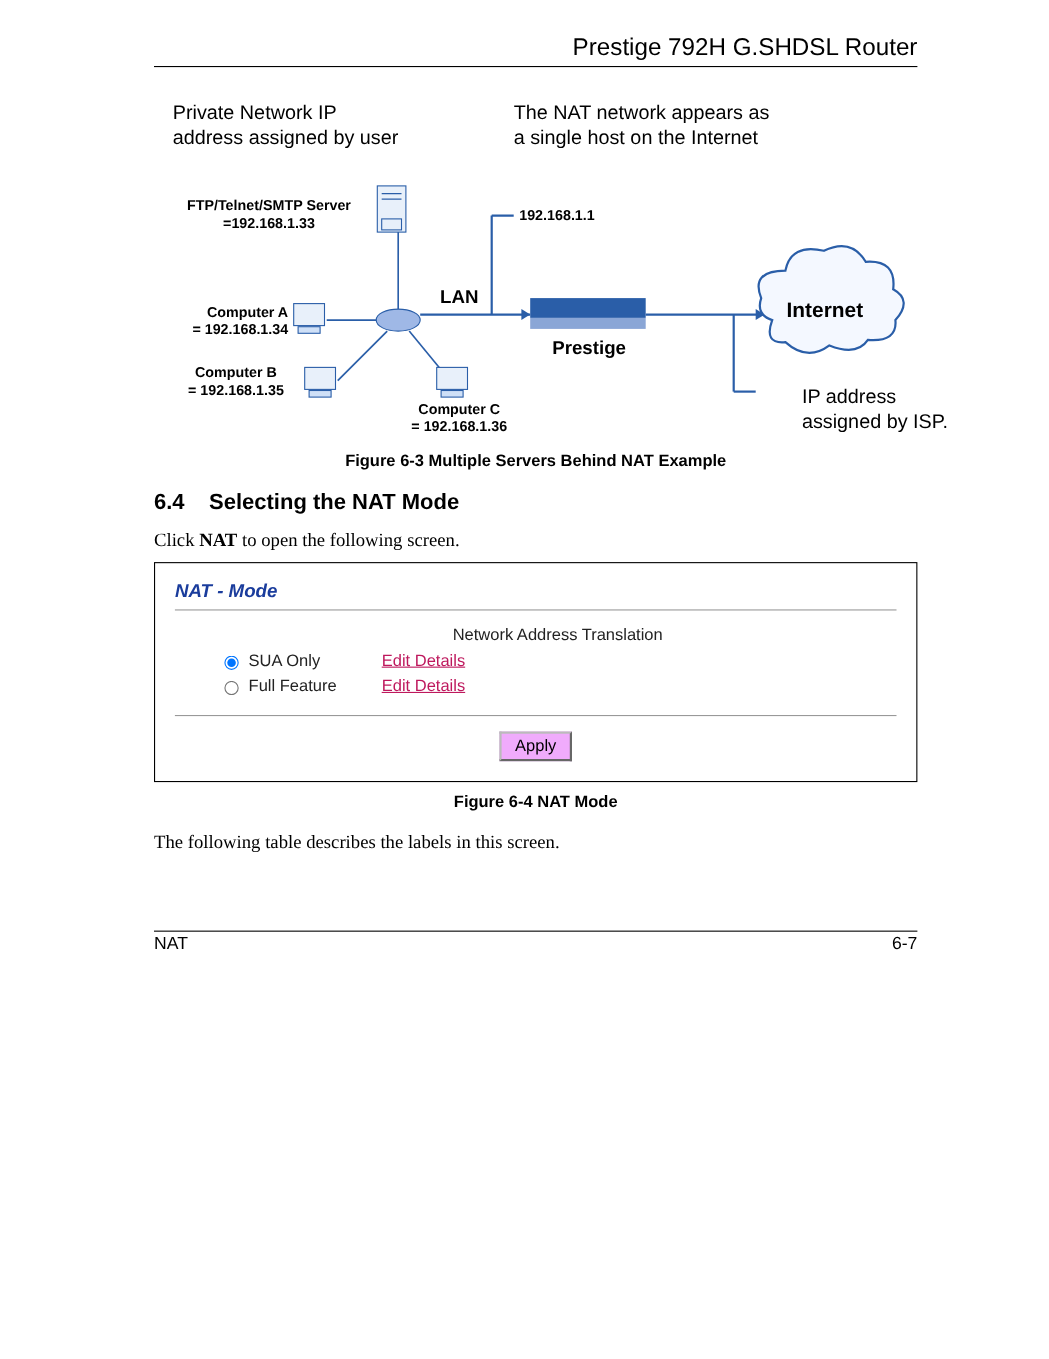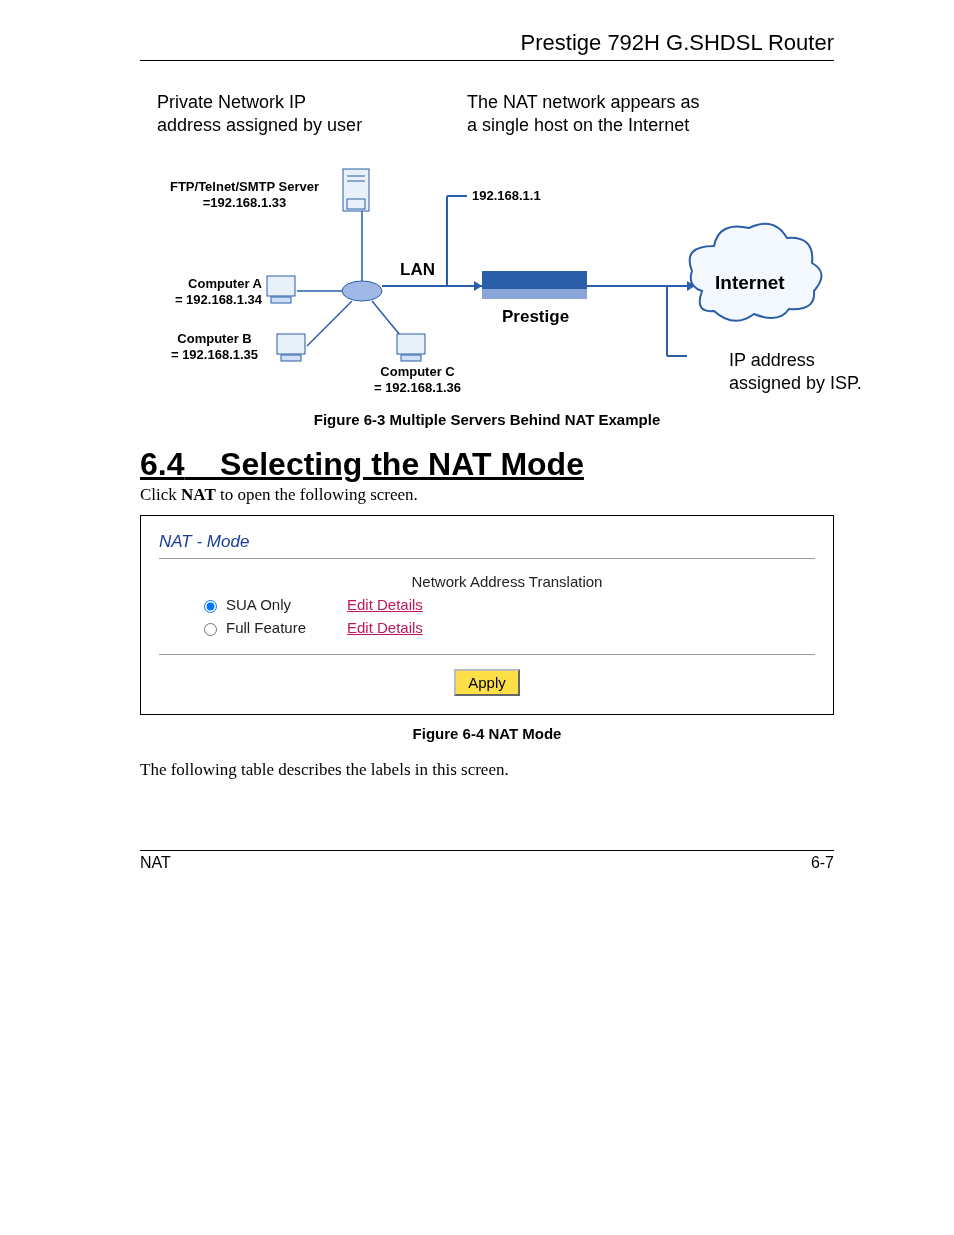--- a/index.html
+++ b/index.html
@@ -43,39 +43,38 @@
   .caption {
     text-align: center;
     font-family: Arial, Helvetica, sans-serif;
     font-weight: bold;
     font-size: 15px;
     margin: 10px 0 18px;
   }
   h2.section {
     font-family: Arial, Helvetica, sans-serif;
     font-weight: bold;
-    font-size: 32px;
-    margin: 8px 0 2px;
-    text-decoration: underline;
+    font-size: 20px;
+    margin: 8px 0 12px;
   }
   .body-text {
     font-size: 17px;
     margin: 2px 0 10px;
   }
   .body-text b { font-family: "Times New Roman", serif; }
   .screen-box {
     border: 1px solid #000;
     padding: 16px 18px 18px;
     margin: 8px 0 8px;
     font-family: Arial, Helvetica, sans-serif;
   }
   .screen-title {
     color: #1a3c9c;
     font-style: italic;
-    font-weight: normal;
+    font-weight: bold;
     font-size: 17px;
     margin-bottom: 4px;
   }
   .screen-hr {
     border: none;
     border-top: 1px solid #999;
     margin: 6px 0 14px;
   }
   .form-area {
     padding-left: 40px;
@@ -95,21 +94,21 @@
     font-size: 15px;
   }
   .apply-wrap {
     text-align: center;
     margin-top: 10px;
   }
   .apply-btn {
     font-family: Arial, sans-serif;
     font-size: 15px;
     padding: 3px 12px;
-    background: #fde047;
+    background: #f0abfc;
     border: 2px outset #bbb;
     cursor: pointer;
   }
   .footer {
     margin-top: 70px;
     border-top: 1px solid #000;
     padding-top: 3px;
     font-family: Arial, Helvetica, sans-serif;
     font-size: 16px;
     display: flex;

